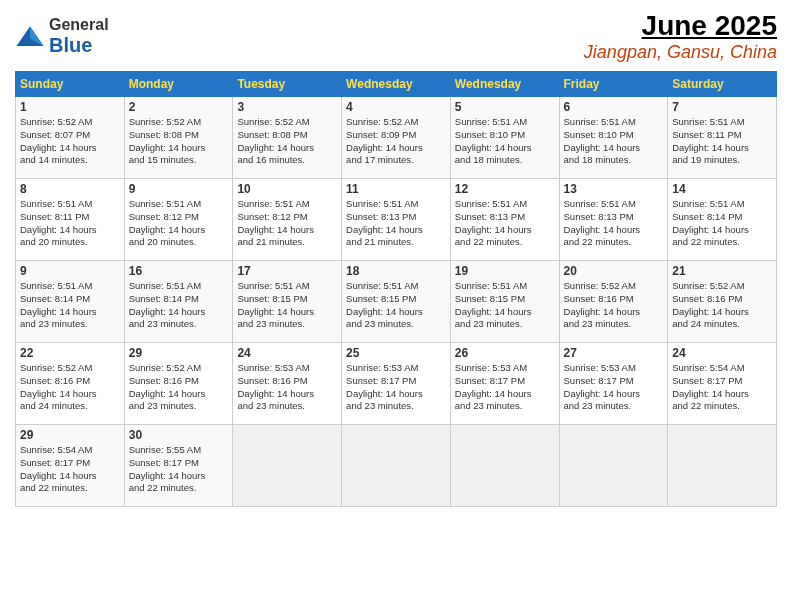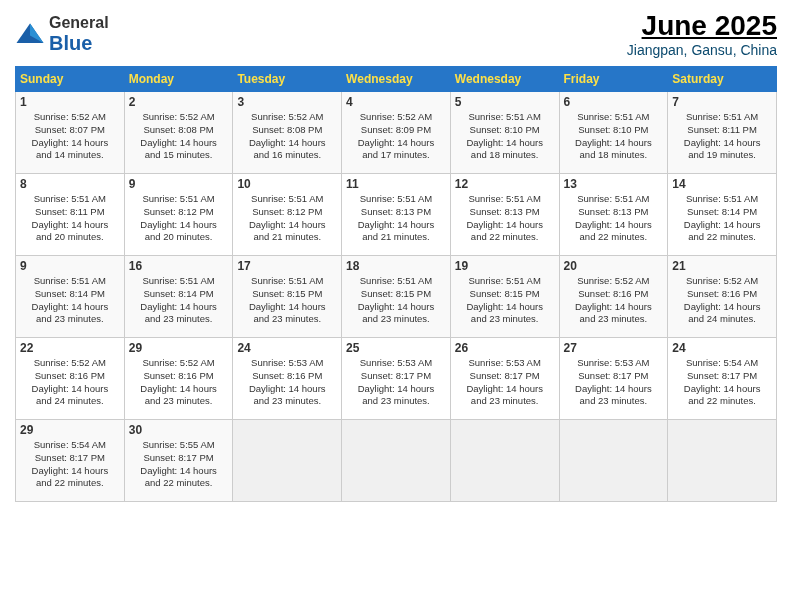--- a/index.html
+++ b/index.html
@@ -33,22 +33,23 @@
     .title-area {
       text-align: right;
     }
     .calendar-title {
       font-size: 28px;
       font-weight: bold;
       color: #000000;
       text-decoration: underline;
     }
     .calendar-subtitle {
-      font-size: 14px;
-      color: #0c4a6e;
+      font-size: 18px;
+      color: #c2410c;
+      font-style: italic;
     }
     .calendar-table {
       width: 100%;
       border-collapse: collapse;
       table-layout: fixed;
     }
     .calendar-table thead th {
       background-color: #2676c8;
       color: #fde047;
       font-size: 12px;
@@ -74,21 +75,20 @@
     }
     .day-number {
       font-size: 12px;
       font-weight: bold;
       display: block;
       margin-bottom: 2px;
     }
     .cell-text {
       line-height: 1.35;
       font-size: 9.5px;
-      text-align: center;
     }
     .empty-cell {
       background: #f0f0f0 !important;
     }
   </style>
 </head>
 <body>
 
 <div class="page">
   <div class="header-area">

